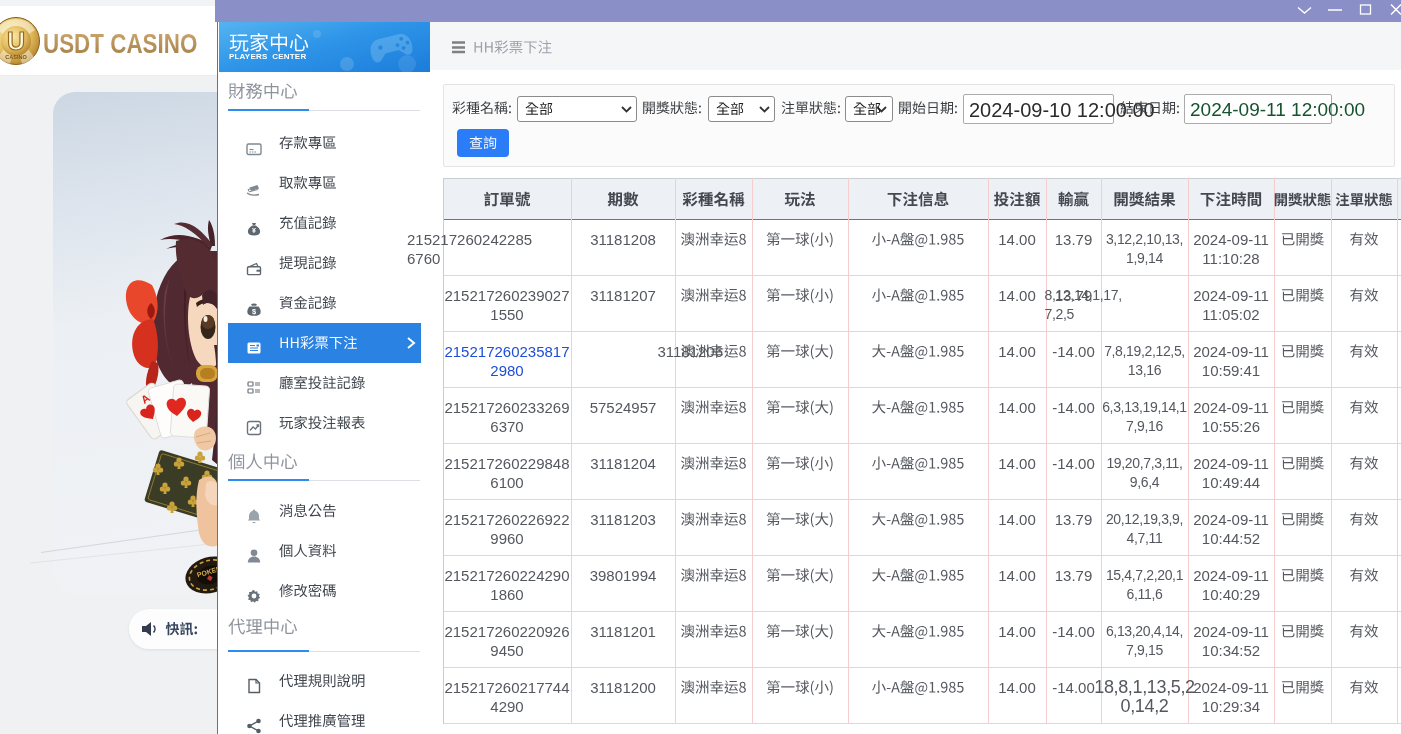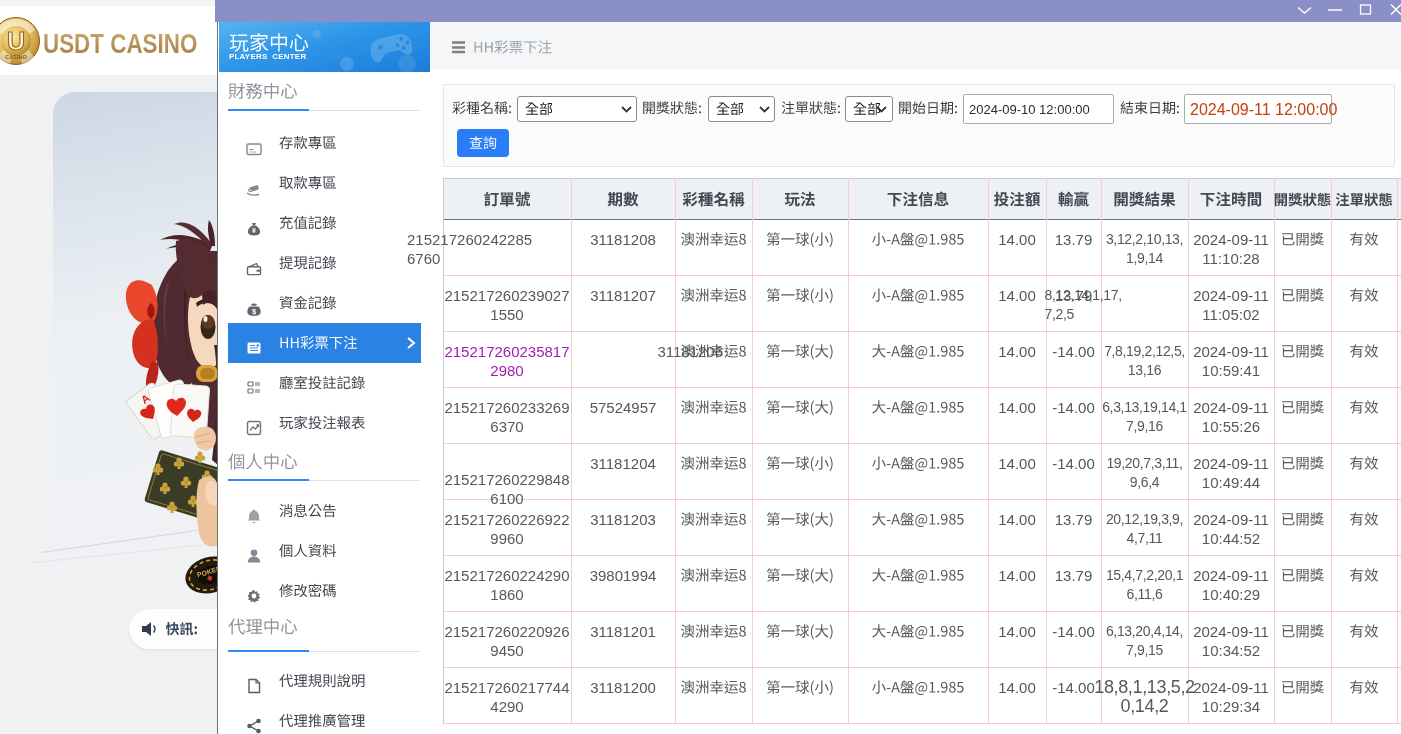--- a/index.html
+++ b/index.html
@@ -270,23 +270,23 @@
   </svg>
 <div style="position:absolute;left:708px;top:96px;width:67px;height:26px;border:1px solid #8b8b8b;border-radius:3px;background:#fff;box-sizing:border-box"></div>
 <svg style="position:absolute;left:759px;top:106px" width="11" height="7" viewBox="0 0 11 7">
     <path d="M1 1 l4.5 4.5 L10 1" fill="none" stroke="#333" stroke-width="1.8"></path>
   </svg>
 <div style="position:absolute;left:845px;top:96px;width:48px;height:26px;border:1px solid #8b8b8b;border-radius:3px;background:#fff;box-sizing:border-box"></div>
 <svg style="position:absolute;left:876px;top:106px" width="11" height="7" viewBox="0 0 11 7">
     <path d="M1 1 l4.5 4.5 L10 1" fill="none" stroke="#333" stroke-width="1.8"></path>
   </svg>
 <div style="position:absolute;left:963px;top:93.5px;width:151px;height:30px;border:1px solid #ababab;border-radius:2px;background:#fff;box-sizing:border-box"></div>
-<div style="position:absolute;left:969px;top:103px;font-size:13px;line-height:14px;color:#2b2b2b">2024-09-10 12:00:00</div>
+<div style="position:absolute;left:969px;top:103px;font-size:20px;line-height:14px;color:#2b2b2b">2024-09-10 12:00:00</div>
 <div style="position:absolute;left:1184px;top:93.5px;width:148px;height:30px;border:1px solid #ababab;border-radius:2px;background:#fff;box-sizing:border-box"></div>
-<div style="position:absolute;left:1190px;top:103px;font-size:16px;line-height:14px;color:#c2410c">2024-09-11 12:00:00</div>
+<div style="position:absolute;left:1190px;top:103px;font-size:19px;line-height:14px;color:#14532d">2024-09-11 12:00:00</div>
 <div style="position:absolute;left:457px;top:129px;width:52px;height:28px;background:#2a7cf7;border-radius:4px"></div>
 <div style="position:absolute;left:443px;top:178px;width:958px;height:41px;background:#edf0f4;border-top:1px solid #caced2;box-sizing:border-box"></div>
 <div style="position:absolute;left:443px;top:219px;width:958px;height:1px;background:#70757c"></div>
 <div style="position:absolute;left:443px;top:275px;width:958px;height:1px;background:#f5cdcd"></div>
 <div style="position:absolute;left:443px;top:331px;width:958px;height:1px;background:#f5cdcd"></div>
 <div style="position:absolute;left:443px;top:387px;width:958px;height:1px;background:#f5cdcd"></div>
 <div style="position:absolute;left:443px;top:443px;width:958px;height:1px;background:#f5cdcd"></div>
 <div style="position:absolute;left:443px;top:499px;width:958px;height:1px;background:#f5cdcd"></div>
 <div style="position:absolute;left:443px;top:555px;width:958px;height:1px;background:#f5cdcd"></div>
 <div style="position:absolute;left:443px;top:611px;width:958px;height:1px;background:#f5cdcd"></div>
@@ -309,33 +309,33 @@
 <div style="position:absolute;left:1017.0px;top:230.0px;width:200px;margin-left:-100px;text-align:center;font-size:15px;color:#54585e;line-height:19px;">14.00</div>
 <div style="position:absolute;left:1073.5px;top:230.0px;width:200px;margin-left:-100px;text-align:center;font-size:15px;color:#54585e;line-height:19px;">13.79</div>
 <div style="position:absolute;left:1144.5px;top:230.0px;width:200px;margin-left:-100px;text-align:center;font-size:14px;color:#54585e;line-height:19px;letter-spacing:-0.35px;">3,12,2,10,13,<br>1,9,14</div>
 <div style="position:absolute;left:1231.0px;top:230.0px;width:200px;margin-left:-100px;text-align:center;font-size:15px;color:#54585e;line-height:19px;">2024-09-11<br>11:10:28</div>
 <div style="position:absolute;left:507.0px;top:286.0px;width:200px;margin-left:-100px;text-align:center;font-size:15px;color:#54585e;line-height:19px;">215217260239027<br>1550</div>
 <div style="position:absolute;left:623.0px;top:286.0px;width:200px;margin-left:-100px;text-align:center;font-size:15px;color:#54585e;line-height:19px;">31181207</div>
 <div style="position:absolute;left:1017.0px;top:286.0px;width:200px;margin-left:-100px;text-align:center;font-size:15px;color:#54585e;line-height:19px;">14.00</div>
 <div style="position:absolute;left:1073.5px;top:286.0px;width:200px;margin-left:-100px;text-align:center;font-size:15px;color:#54585e;line-height:19px;">13.79</div>
 <div style="position:absolute;left:1144.5px;top:286.0px;width:200px;margin-left:-100px;text-align:left;font-size:14px;color:#54585e;line-height:19px;letter-spacing:-0.35px;">8,12,14,1,17,<br>7,2,5</div>
 <div style="position:absolute;left:1231.0px;top:286.0px;width:200px;margin-left:-100px;text-align:center;font-size:15px;color:#54585e;line-height:19px;">2024-09-11<br>11:05:02</div>
-<div style="position:absolute;left:507.0px;top:342.0px;width:200px;margin-left:-100px;text-align:center;font-size:15px;color:#a21caf;line-height:19px;">215217260235817<br>2980</div>
+<div style="position:absolute;left:507.0px;top:342.0px;width:200px;margin-left:-100px;text-align:center;font-size:15px;color:#1d4ed8;line-height:19px;">215217260235817<br>2980</div>
 <div style="position:absolute;left:623.0px;top:342.0px;width:200px;margin-left:-100px;text-align:right;font-size:15px;color:#54585e;line-height:19px;">31181206</div>
 <div style="position:absolute;left:1017.0px;top:342.0px;width:200px;margin-left:-100px;text-align:center;font-size:15px;color:#54585e;line-height:19px;">14.00</div>
 <div style="position:absolute;left:1073.5px;top:342.0px;width:200px;margin-left:-100px;text-align:center;font-size:15px;color:#54585e;line-height:19px;">-14.00</div>
 <div style="position:absolute;left:1144.5px;top:342.0px;width:200px;margin-left:-100px;text-align:center;font-size:14px;color:#54585e;line-height:19px;letter-spacing:-0.35px;">7,8,19,2,12,5,<br>13,16</div>
 <div style="position:absolute;left:1231.0px;top:342.0px;width:200px;margin-left:-100px;text-align:center;font-size:15px;color:#54585e;line-height:19px;">2024-09-11<br>10:59:41</div>
 <div style="position:absolute;left:507.0px;top:398.0px;width:200px;margin-left:-100px;text-align:center;font-size:15px;color:#54585e;line-height:19px;">215217260233269<br>6370</div>
 <div style="position:absolute;left:623.0px;top:398.0px;width:200px;margin-left:-100px;text-align:center;font-size:15px;color:#54585e;line-height:19px;">57524957</div>
 <div style="position:absolute;left:1017.0px;top:398.0px;width:200px;margin-left:-100px;text-align:center;font-size:15px;color:#54585e;line-height:19px;">14.00</div>
 <div style="position:absolute;left:1073.5px;top:398.0px;width:200px;margin-left:-100px;text-align:center;font-size:15px;color:#54585e;line-height:19px;">-14.00</div>
 <div style="position:absolute;left:1144.5px;top:398.0px;width:200px;margin-left:-100px;text-align:center;font-size:14px;color:#54585e;line-height:19px;letter-spacing:-0.35px;">6,3,13,19,14,1<br>7,9,16</div>
 <div style="position:absolute;left:1231.0px;top:398.0px;width:200px;margin-left:-100px;text-align:center;font-size:15px;color:#54585e;line-height:19px;">2024-09-11<br>10:55:26</div>
-<div style="position:absolute;left:507.0px;top:454.0px;width:200px;margin-left:-100px;text-align:center;font-size:15px;color:#54585e;line-height:19px;margin-top:16px;">215217260229848<br>6100</div>
+<div style="position:absolute;left:507.0px;top:454.0px;width:200px;margin-left:-100px;text-align:center;font-size:15px;color:#54585e;line-height:19px;">215217260229848<br>6100</div>
 <div style="position:absolute;left:623.0px;top:454.0px;width:200px;margin-left:-100px;text-align:center;font-size:15px;color:#54585e;line-height:19px;">31181204</div>
 <div style="position:absolute;left:1017.0px;top:454.0px;width:200px;margin-left:-100px;text-align:center;font-size:15px;color:#54585e;line-height:19px;">14.00</div>
 <div style="position:absolute;left:1073.5px;top:454.0px;width:200px;margin-left:-100px;text-align:center;font-size:15px;color:#54585e;line-height:19px;">-14.00</div>
 <div style="position:absolute;left:1144.5px;top:454.0px;width:200px;margin-left:-100px;text-align:center;font-size:14px;color:#54585e;line-height:19px;letter-spacing:-0.35px;">19,20,7,3,11,<br>9,6,4</div>
 <div style="position:absolute;left:1231.0px;top:454.0px;width:200px;margin-left:-100px;text-align:center;font-size:15px;color:#54585e;line-height:19px;">2024-09-11<br>10:49:44</div>
 <div style="position:absolute;left:507.0px;top:510.0px;width:200px;margin-left:-100px;text-align:center;font-size:15px;color:#54585e;line-height:19px;">215217260226922<br>9960</div>
 <div style="position:absolute;left:623.0px;top:510.0px;width:200px;margin-left:-100px;text-align:center;font-size:15px;color:#54585e;line-height:19px;">31181203</div>
 <div style="position:absolute;left:1017.0px;top:510.0px;width:200px;margin-left:-100px;text-align:center;font-size:15px;color:#54585e;line-height:19px;">14.00</div>
 <div style="position:absolute;left:1073.5px;top:510.0px;width:200px;margin-left:-100px;text-align:center;font-size:15px;color:#54585e;line-height:19px;">13.79</div>
 <div style="position:absolute;left:1144.5px;top:510.0px;width:200px;margin-left:-100px;text-align:center;font-size:14px;color:#54585e;line-height:19px;letter-spacing:-0.35px;">20,12,19,3,9,<br>4,7,11</div>

